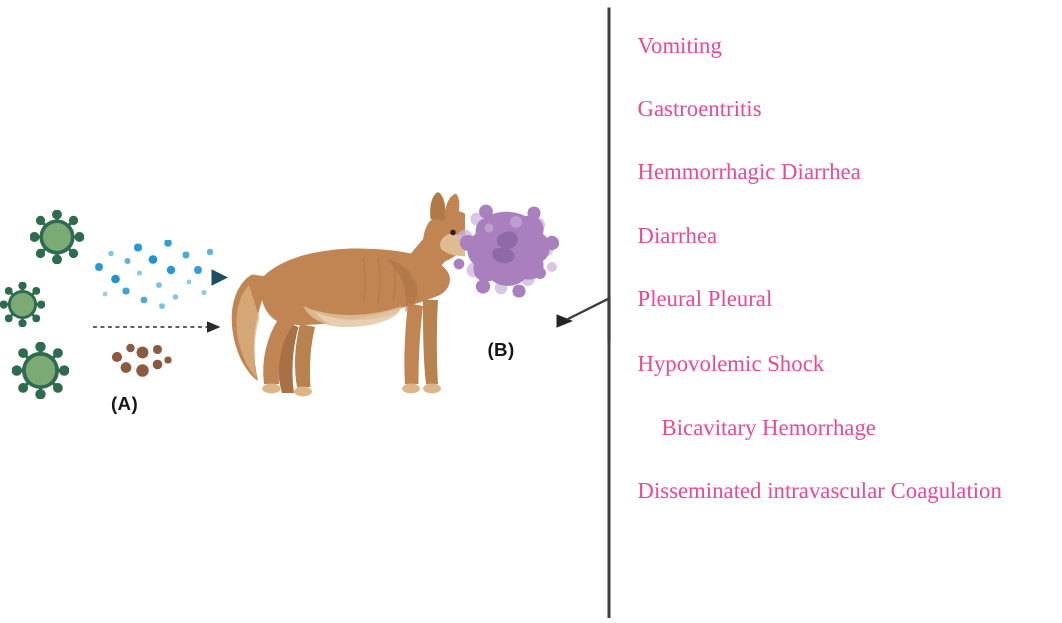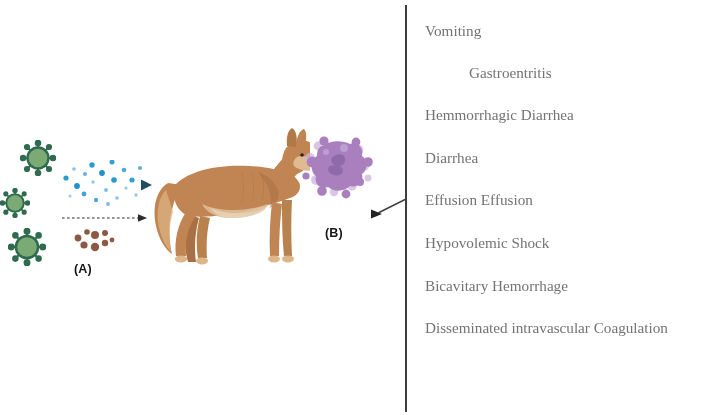--- a/index.html
+++ b/index.html
@@ -57,21 +57,21 @@
   
   #symptom-list {
     left: 425px; top: 0;
     width: 283px; height: 415px;
   }
   .symptom-item {
     position: absolute;
     left: 0;
     font-family: "Liberation Serif", serif;
     font-size: 15.2px;
-    color: #737373;
+    color: #ec4899;
     white-space: nowrap;
     line-height: 1;
   }
 </style>
 </head>
 <body>
 
 <div id="figure">
 
   <div class="abs" id="left-panel">
@@ -318,22 +318,22 @@
 
   <div class="abs" id="divider-line"></div>
   <div class="abs" id="divider-chevron">
     <svg width="32" height="42" viewBox="0 0 32 42">
       <polyline points="1,21 29,7 29,35" fill="none" stroke="#3e3e3e" stroke-width="1.6" stroke-linejoin="miter" stroke-linecap="butt"></polyline>
     </svg>
   </div>
 
   <div class="abs" id="symptom-list">
       <div class="symptom-item" style="top: 23px;">Vomiting</div>
-      <div class="symptom-item" style="top: 65px; margin-left: 44px;">Gastroentritis</div>
+      <div class="symptom-item" style="top: 65px;">Gastroentritis</div>
       <div class="symptom-item" style="top: 107px; text-align: center;">Hemmorrhagic Diarrhea</div>
       <div class="symptom-item" style="top: 150px;">Diarrhea</div>
-      <div class="symptom-item" style="top: 192px;">Effusion Effusion</div>
+      <div class="symptom-item" style="top: 192px;">Pleural Pleural</div>
       <div class="symptom-item" style="top: 235px; text-align: center;">Hypovolemic Shock</div>
-      <div class="symptom-item" style="top: 278px;">Bicavitary Hemorrhage</div>
+      <div class="symptom-item" style="top: 278px; margin-left: 16px;">Bicavitary Hemorrhage</div>
       <div class="symptom-item" style="top: 320px;">Disseminated intravascular Coagulation</div>
     </div>
 
 </div>
 
 </body></html>

